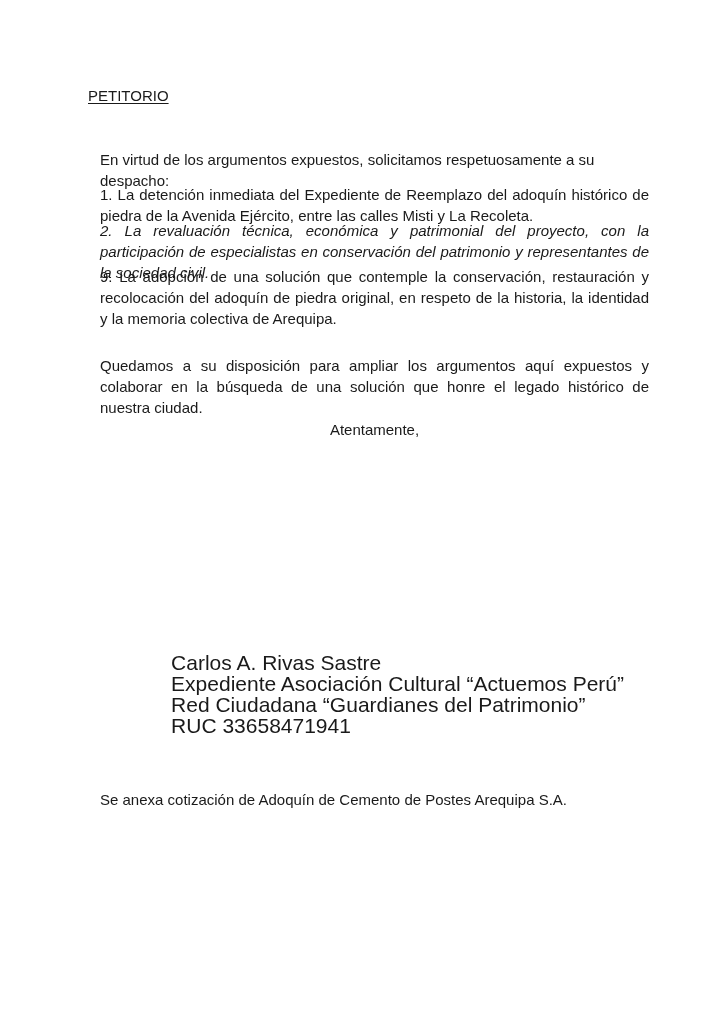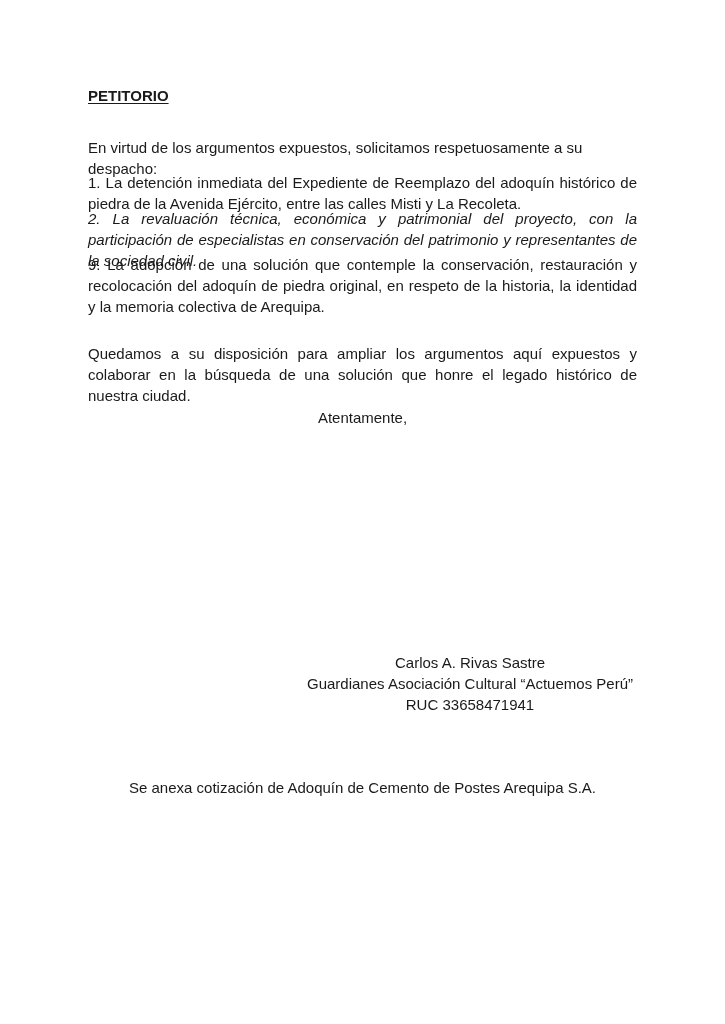--- a/index.html
+++ b/index.html
@@ -1,49 +1,50 @@
 <!DOCTYPE html>
 <html><head>
   <meta charset="utf-8">
   <style>
     html, body { margin: 0; padding: 0; background: #ffffff; }
     body { width: 725px; height: 1024px; position: relative; overflow: hidden;
            font-family: "Liberation Sans", sans-serif; color: #1a1a1a; }
     .page { position: absolute; left: 88px; top: 0; width: 549px; }
-    .heading { position: absolute; top: 87px; left: 0; font-size: 15px; font-weight: bold;
+    .heading { position: absolute; top: 87px; left: 0; font-size: 15px; font-weight: normal;
                text-decoration: underline; text-underline-offset: 2px; }
     .para { position: absolute; left: 0; width: 549px; font-size: 15px; line-height: 21px;
-            text-align: justify; margin: 0; }
+            text-align: justify; margin: 12px; }
     .p-intro { top: 137px; text-align: left; }
     .p-item1 { top: 172px; }
     .p-item2 { top: 208px; font-style: italic; }
     .p-item3 { top: 254px; }
     .p-closing { top: 343px; }
     .p-sign { top: 407px; text-align: center; }
-    .signature { position: absolute; top: 652px; right: 4px; text-align: center; font-size: 15px; line-height: 21px; }
+    .signature { position: absolute; top: 652px; right: 13px; text-align: left; font-size: 21px; line-height: 21px; }
     .signature div { white-space: nowrap; }
-    .p-annex { top: 777px; text-align: center; }
+    .p-annex { top: 777px; text-align: left; }
     .last-line { text-align-last: left; }
   </style>
 </head>
 <body>
 
 <div class="page">
   <div class="heading">PETITORIO</div>
 
   <p class="para p-intro">En virtud de los argumentos expuestos, solicitamos respetuosamente a su despacho:</p>
 
   <p class="para p-item1 last-line">1. La detención inmediata del Expediente de Reemplazo del adoquín histórico de piedra de la Avenida Ejército, entre las calles Misti y La Recoleta.</p>
   <p class="para p-item2 last-line">2. La revaluación técnica, económica y patrimonial del proyecto, con la participación de especialistas en conservación del patrimonio y representantes de la sociedad civil.</p>
   <p class="para p-item3 last-line">9. La adopción de una solución que contemple la conservación, restauración y recolocación del adoquín de piedra original, en respeto de la historia, la identidad y la memoria colectiva de Arequipa.</p>
 
   <p class="para p-closing last-line">Quedamos a su disposición para ampliar los argumentos aquí expuestos y colaborar en la búsqueda de una solución que honre el legado histórico de nuestra ciudad.</p>
 
   <p class="para p-sign">Atentamente,</p>
 
   <div class="signature">
     <div>Carlos A. Rivas Sastre</div>
-    <div>Guardianes Asociación Cultural “Actuemos Perú”</div>
+    <div>Expediente Asociación Cultural “Actuemos Perú”</div>
+    <div>Red Ciudadana “Guardianes del Patrimonio”</div>
     <div>RUC 33658471941</div>
   </div>
 
   <p class="para p-annex">Se anexa cotización de Adoquín de Cemento de Postes Arequipa S.A.</p>
 </div>
 
 </body></html>

